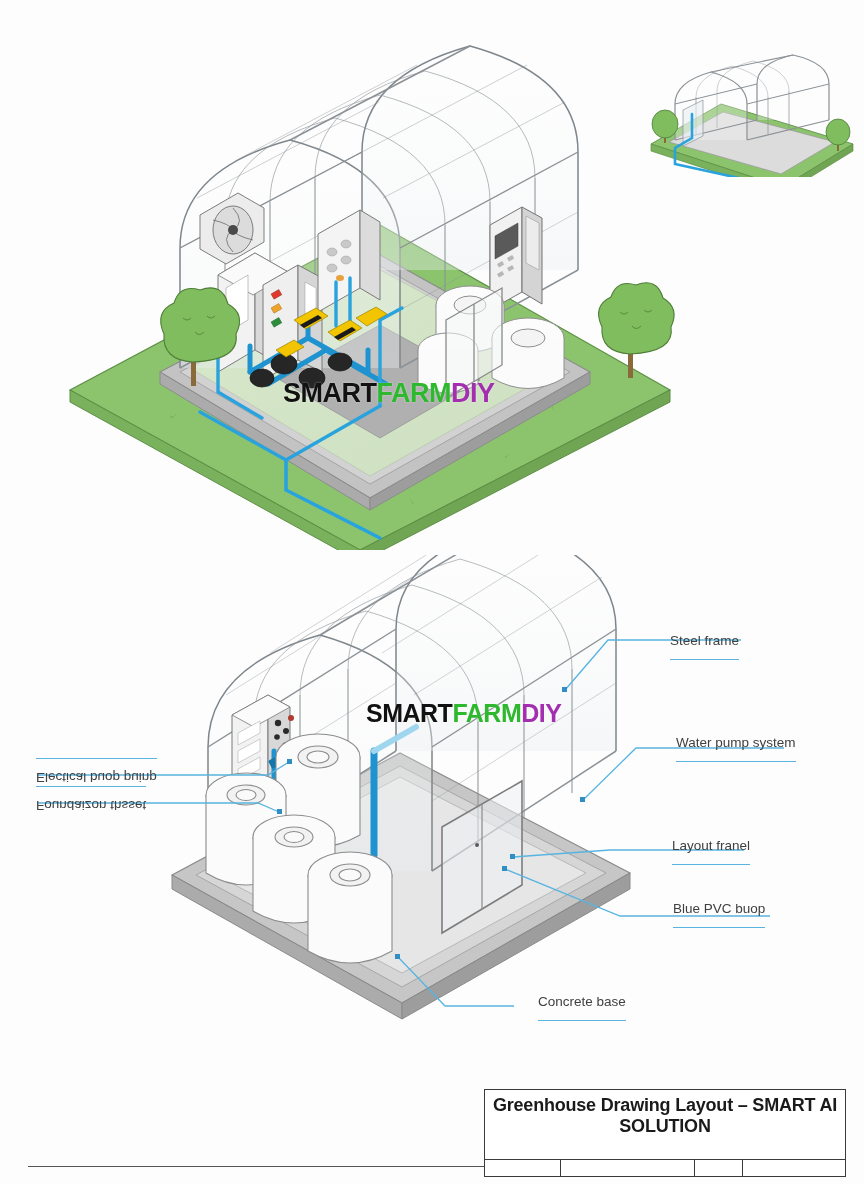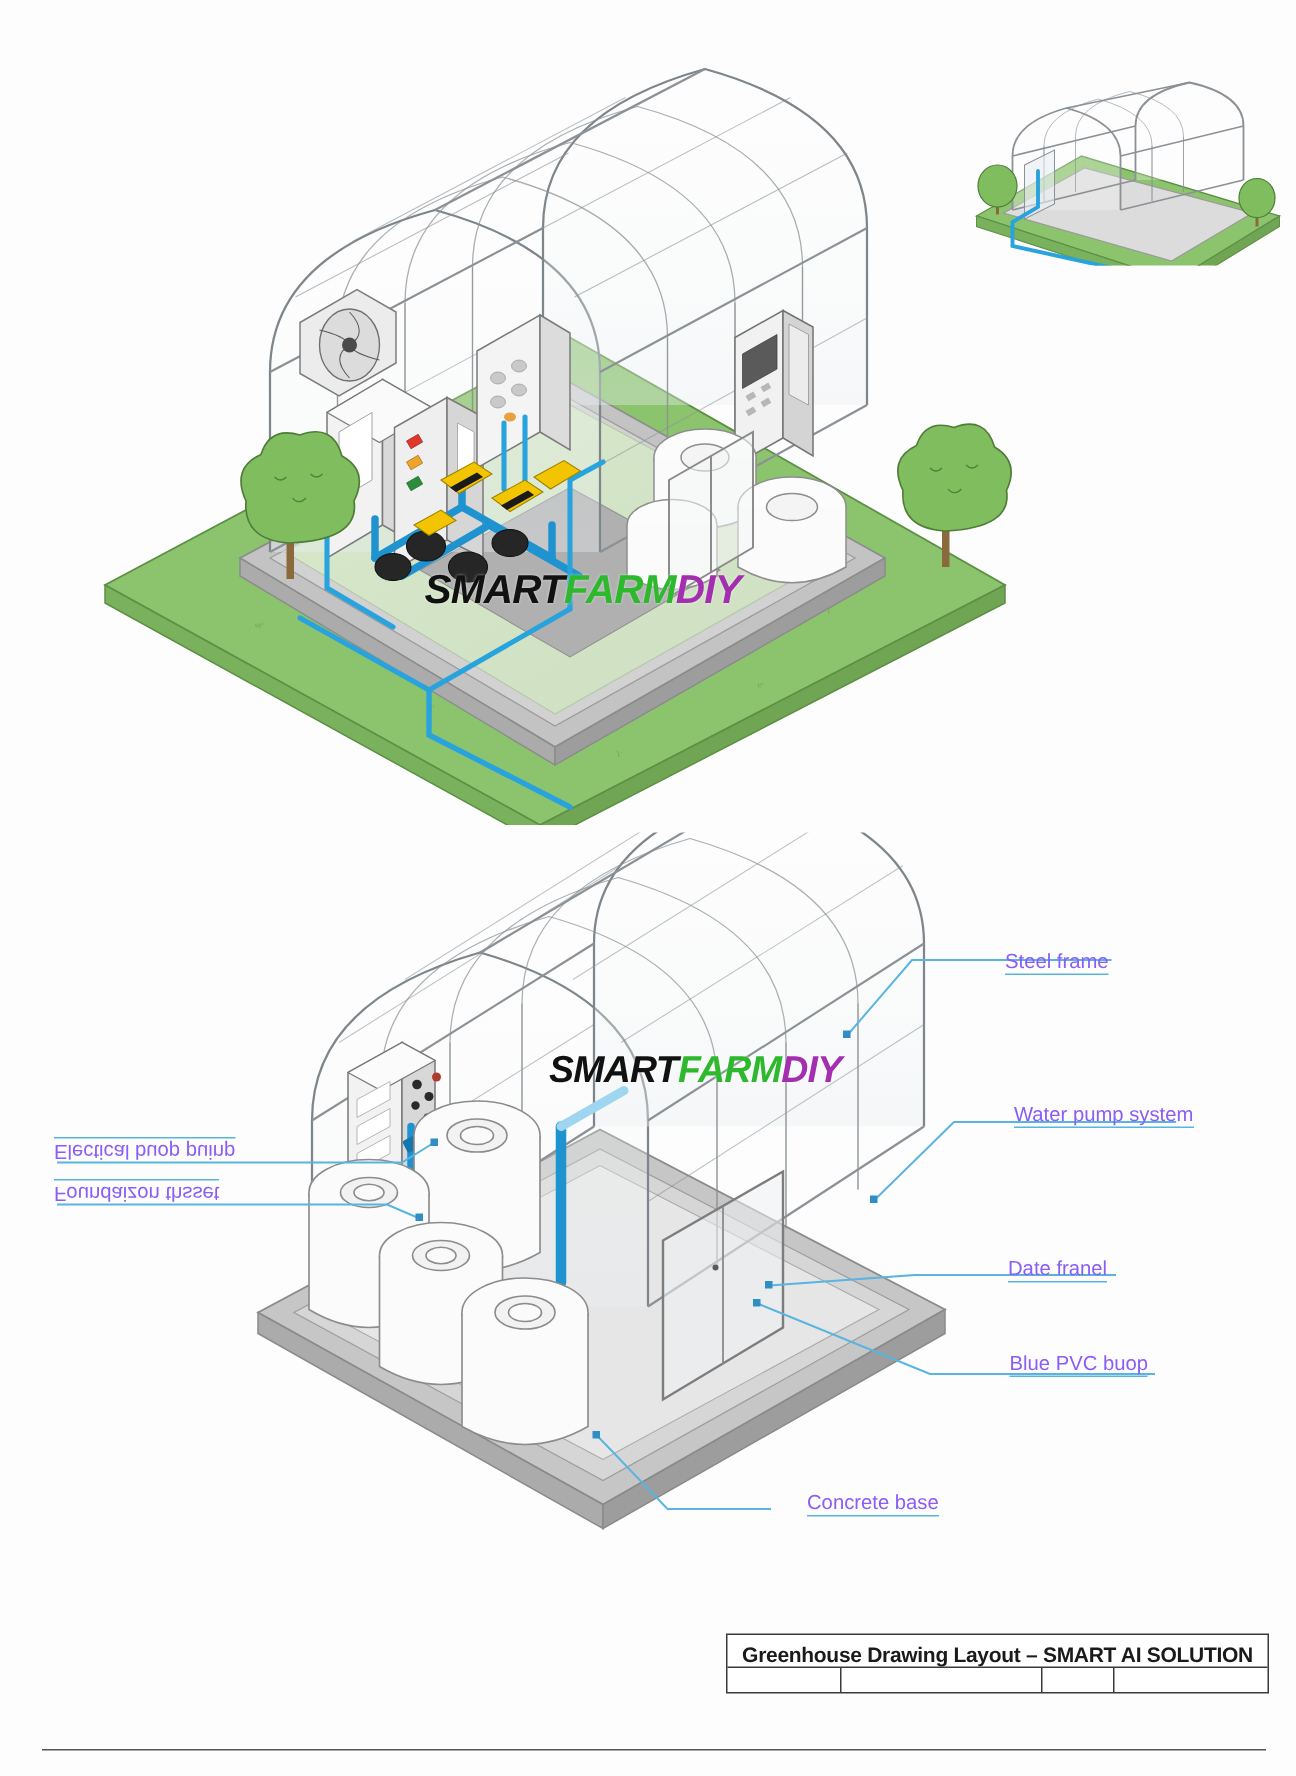--- a/index.html
+++ b/index.html
@@ -5,39 +5,39 @@
 <style>
   html,body{margin:0;padding:0;background:#ffffff;}
   body{width:864px;height:1184px;position:relative;overflow:hidden;
        font-family:"Liberation Sans",sans-serif;color:#1a1a1a;}
   .sheet{position:absolute;inset:0;background:#fdfdfd;}
 
   
   .abs{position:absolute;}
 
   
-  .wm{position:absolute;font-style:italic;font-weight:bold;
+  .wm{position:absolute;font-weight:bold;
       letter-spacing:-0.5px;white-space:nowrap;z-index:40;
       text-shadow:0 0 2px rgba(255,255,255,.55);}
   .wm .s1{color:#111111;}
   .wm .s2{color:#2eb82e;}
   .wm .s3{color:#a32fb0;}
   #wm-top{left:283px;top:378px;font-size:27px;}
   #wm-bot{left:366px;top:699px;font-size:25px;}
 
   
-  .anno{position:absolute;font-size:13.5px;color:#8b5cf6;white-space:nowrap;
-        border-bottom:1.1px solid #58b4e0;padding-bottom:1px;z-index:35;}
+  .anno{position:absolute;font-size:13.5px;color:#404040;white-space:nowrap;
+        border-bottom:1.1px solid #58b4e0;padding-bottom:11px;z-index:35;}
   .anno.flip{transform:scaleY(-1);}
 
   
   .tblock{position:absolute;left:484px;top:1089px;width:360px;
           border:1.6px solid #3a3a3a;background:#fff;z-index:50;}
-  .tb-title{font-size:14px;font-weight:bold;text-align:center;
-            padding:5px 2px 0;border-bottom:1.1px solid #3a3a3a;
+  .tb-title{font-size:18px;font-weight:bold;text-align:center;
+            padding:5px 2px 22px;border-bottom:1.1px solid #3a3a3a;
             letter-spacing:-0.2px;}
   .tb-row{display:flex;border-bottom:1.1px solid #3a3a3a;}
   .tb-row:last-child{border-bottom:none;}
   .tb-c{border-right:1.1px solid #3a3a3a;font-size:11.5px;
         padding:1px 4px;box-sizing:border-box;min-height:16px;}
   .tb-c:last-child{border-right:none;}
   .c-lbl{width:76px;}
   .c-val{width:134px;}
   .c-lbl2{width:48px;}
   .c-val2{width:100px;}
@@ -409,21 +409,21 @@
 
     <path d="M38,775 L268,775 L289,762"></path>
     <rect x="287" y="759" width="5" height="5" fill="#2f8fc4" stroke="none"></rect>
 
     <path d="M38,803 L258,803 L279,812"></path>
     <rect x="277" y="809" width="5" height="5" fill="#2f8fc4" stroke="none"></rect>
   </svg>
 
   <div class="anno" style="left:670px;top:633px;">Steel frame</div>
   <div class="anno" style="left:676px;top:735px;">Water pump system</div>
-  <div class="anno" style="left:672px;top:838px;">Date franel</div>
+  <div class="anno" style="left:672px;top:838px;">Layout franel</div>
   <div class="anno" style="left:673px;top:901px;">Blue PVC buop</div>
   <div class="anno" style="left:538px;top:994px;">Concrete base</div>
   <div class="anno flip" style="left:36px;top:758px;">Electical buop puinp</div>
   <div class="anno flip" style="left:36px;top:786px;">Foundaizon thsset</div>
 
   <div class="tblock">
     <div class="tb-title">Greenhouse Drawing Layout – SMART AI SOLUTION</div>
     <div class="tb-row">
       <div class="tb-c c-lbl">&nbsp;</div>
       <div class="tb-c c-val">&nbsp;</div>

